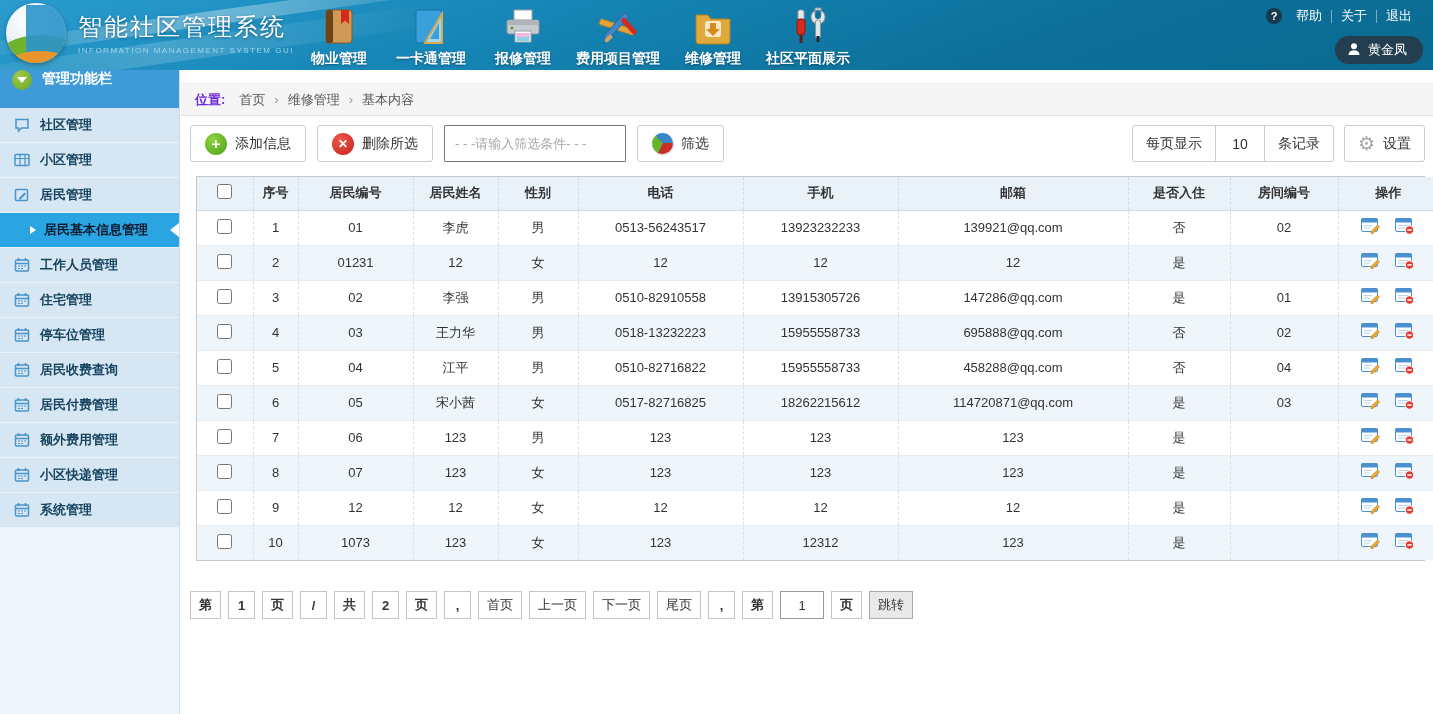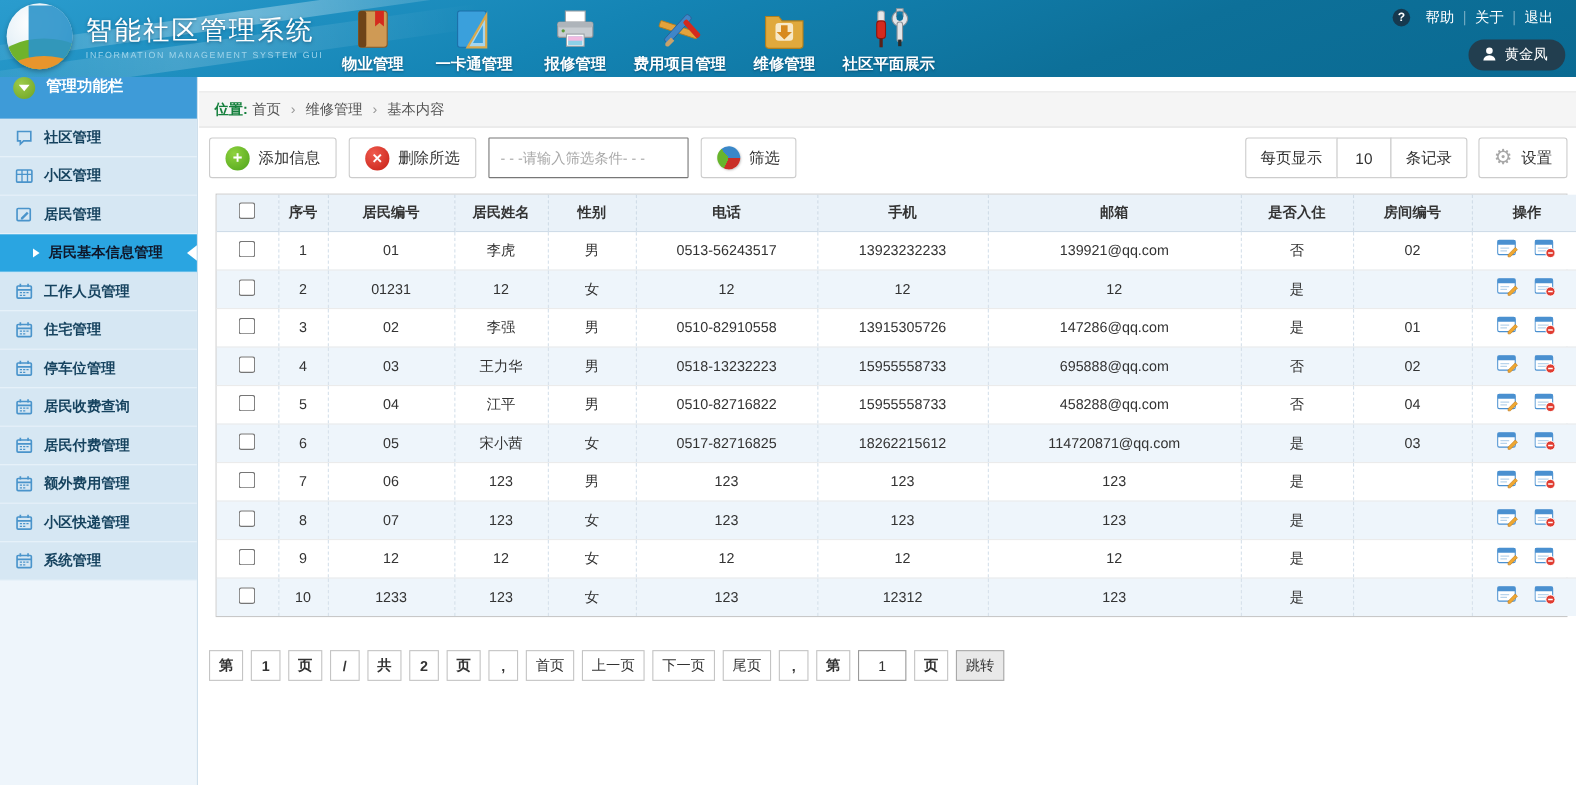--- a/index.html
+++ b/index.html
@@ -57,21 +57,21 @@
   .side-item.sub { background:#2aa5e1; color:#0f172a; padding-left:28px; gap:6px; }
   .side-item.sub .side-ic { width:10px; height:10px; }
   .active-marker { position:absolute; right:0; top:50%; transform:translateY(-50%);
     width:0; height:0; border-top:7px solid transparent; border-bottom:7px solid transparent;
     border-right:9px solid #fff; }
 
   
   .main { margin-left:181px; padding-top:13px; }
   .breadcrumb-bar { height:33px; background:#f5f5f5; border-top:1px solid #e9e9e9; border-bottom:1px solid #e2e2e2;
     display:flex; align-items:center; padding:0 14px; font-size:13px; color:#555; }
-  .bc-label { font-weight:bold; color:#15803d; margin-right:4px; }
+  .bc-label { font-weight:bold; color:#6d28d9; margin-right:14px; }
   .crumb { color:#555; cursor:pointer; }
   .crumb:not(:last-child)::after { content:"›"; color:#999; margin:0 9px; }
 
   .toolbar { display:flex; align-items:center; margin:9px 8px 0 9px; }
   .tool-btn { display:inline-flex; align-items:center; gap:8px; background:#fff; border:1px solid #ccc;
     border-radius:3px; padding:0 14px; height:37px; font-size:14px; color:#333; cursor:pointer; margin-right:11px; }
   .circle-ic { width:22px; height:22px; border-radius:50%; display:inline-flex; align-items:center;
     justify-content:center; color:#fff; font-size:15px; font-weight:bold; line-height:1; }
   .plus { background:radial-gradient(circle at 35% 30%, #8ed23e, #4ea31a); }
   .cross { background:radial-gradient(circle at 35% 30%, #ef5a4e, #c61f14); font-size:12px; }
@@ -631,21 +631,21 @@
                   <rect x="0.5" y="1.5" width="16" height="13" rx="1.5" fill="#fff" stroke="#4a90d0"></rect>
                   <path d="M0.5 1.5h16v4h-16z" fill="#4a90d0"></path>
                   <path d="M3 8.5h10M3 11h8" stroke="#b8d4ec" stroke-width="1.2" fill="none"></path>
                   <circle cx="14.5" cy="13" r="4.2" fill="#e03c31" stroke="#fff" stroke-width="0.9"></circle>
                   <path d="M12.4 13h4.2" stroke="#fff" stroke-width="1.5" fill="none"></path>
                 </svg></span></td>
           </tr>
           <tr>
             <td><input type="checkbox" style=""></td>
             <td>10</td>
-            <td>1233</td>
+            <td>1073</td>
             <td>123</td>
             <td>女</td>
             <td>123</td>
             <td>12312</td>
             <td>123</td>
             <td>是</td>
             <td></td>
             <td class="op-cell"><span><svg viewBox="0 0 20 18" width="20" height="18">
                   <rect x="0.5" y="1.5" width="16" height="13" rx="1.5" fill="#fff" stroke="#4a90d0"></rect>
                   <path d="M0.5 1.5h16v4h-16z" fill="#4a90d0"></path>

